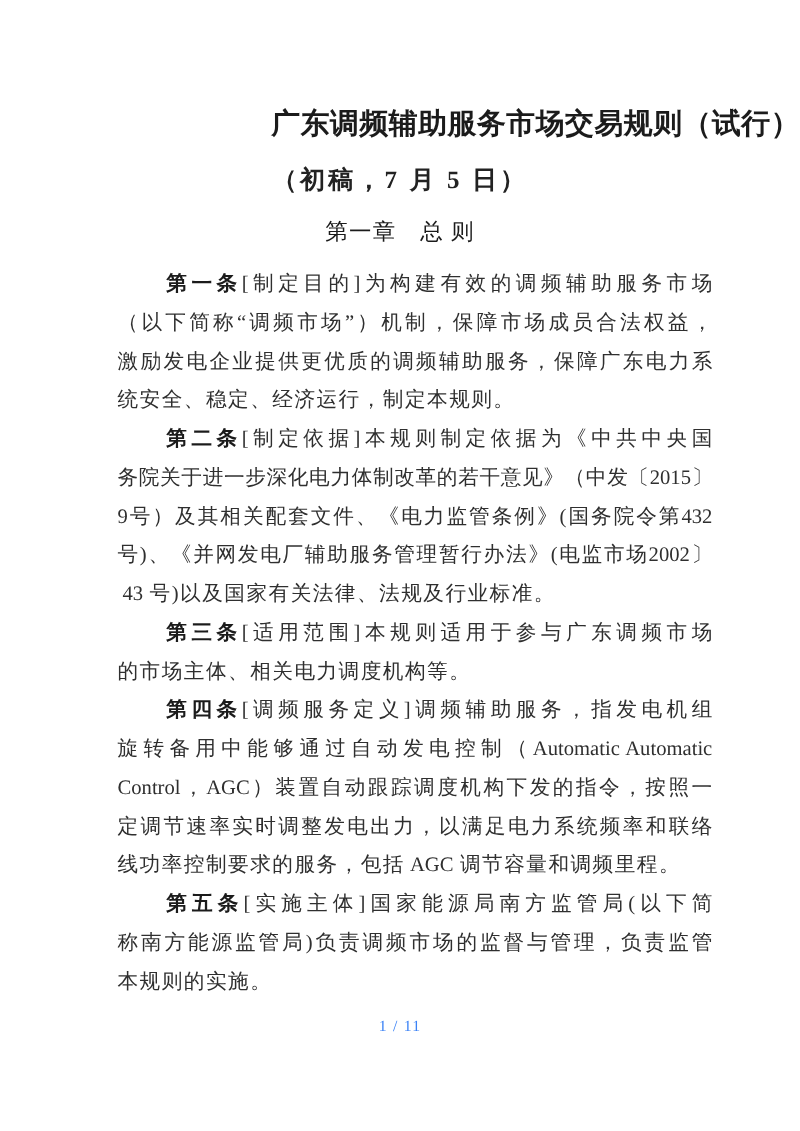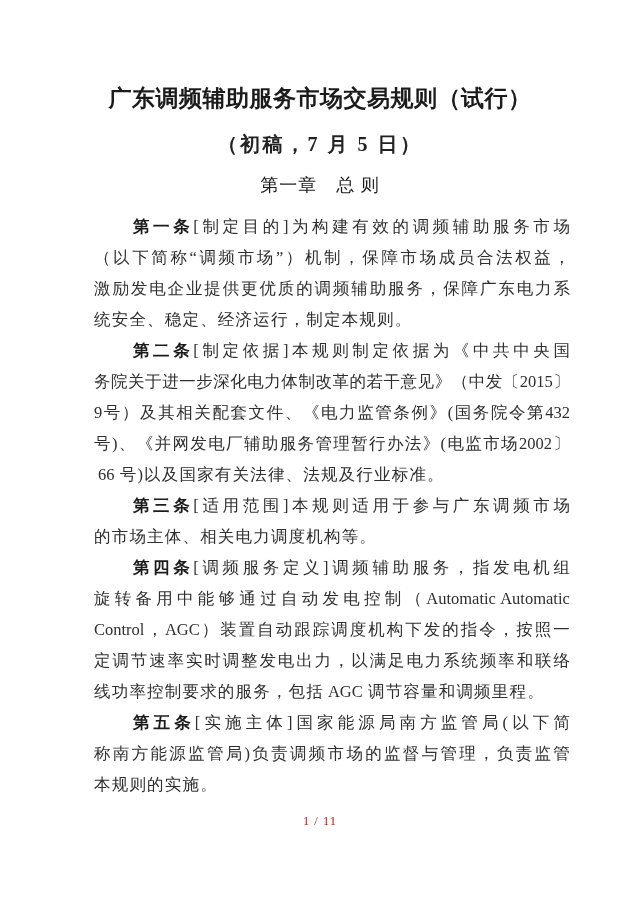--- a/index.html
+++ b/index.html
@@ -12,21 +12,21 @@
     position: relative;
     width: 640px; height: 905px;
     background: #ffffff;
     box-sizing: border-box;
     padding-top: 84px;
     overflow: hidden;
     color: #2f2f2f;
   }
   .doc-title {
     margin: 0;
-    text-align: center;
+    text-align: right;
     font-size: 23px;
     line-height: 30px;
     font-weight: bold;
     color: #1b1b1b;
     letter-spacing: 0.5px;
   }
   .doc-subtitle {
     margin: 19px 0 0 0;
     text-align: center;
     font-size: 20px;
@@ -62,21 +62,21 @@
   .line.first { padding-left: 39px; }
   .line.last { justify-content: flex-start; column-gap: 1.2px; }
   .tok { display: inline-block; }
   .tok.bold { font-weight: bold; color: #1b1b1b; }
   .line.last .tok.lat { margin: 0 4px; }
   .page-number {
     margin-top: 13px;
     text-align: center;
     font-size: 12.5px;
     line-height: 16px;
-    color: #b91c1c;
+    color: #3b82f6;
     letter-spacing: 1px;
   }
 </style>
 </head>
 <body>
 
 <main class="page">
   <h1 class="doc-title">广东调频辅助服务市场交易规则（试行）</h1>
   <div class="doc-subtitle">（初稿，7 月 5 日）</div>
   <div class="content" id="doc-content">
@@ -291,21 +291,21 @@
           <span class="tok">》</span>
           <span class="tok">(</span>
           <span class="tok">电</span>
           <span class="tok">监</span>
           <span class="tok">市</span>
           <span class="tok">场</span>
           <span class="tok lat">2002</span>
           <span class="tok">〕</span>
         </div>
         <div class="line last">
-          <span class="tok lat">66</span>
+          <span class="tok lat">43</span>
           <span class="tok">号</span>
           <span class="tok">)</span>
           <span class="tok">以</span>
           <span class="tok">及</span>
           <span class="tok">国</span>
           <span class="tok">家</span>
           <span class="tok">有</span>
           <span class="tok">关</span>
           <span class="tok">法</span>
           <span class="tok">律</span>

